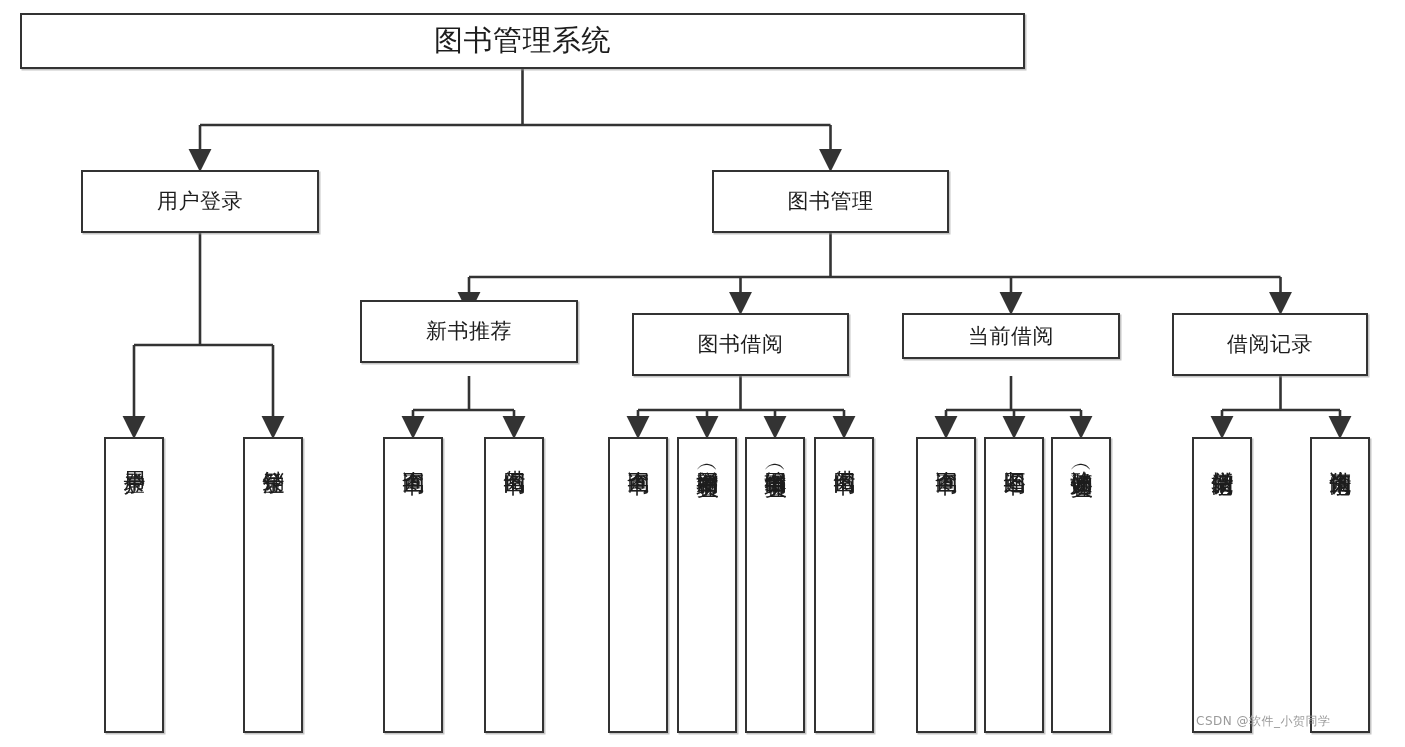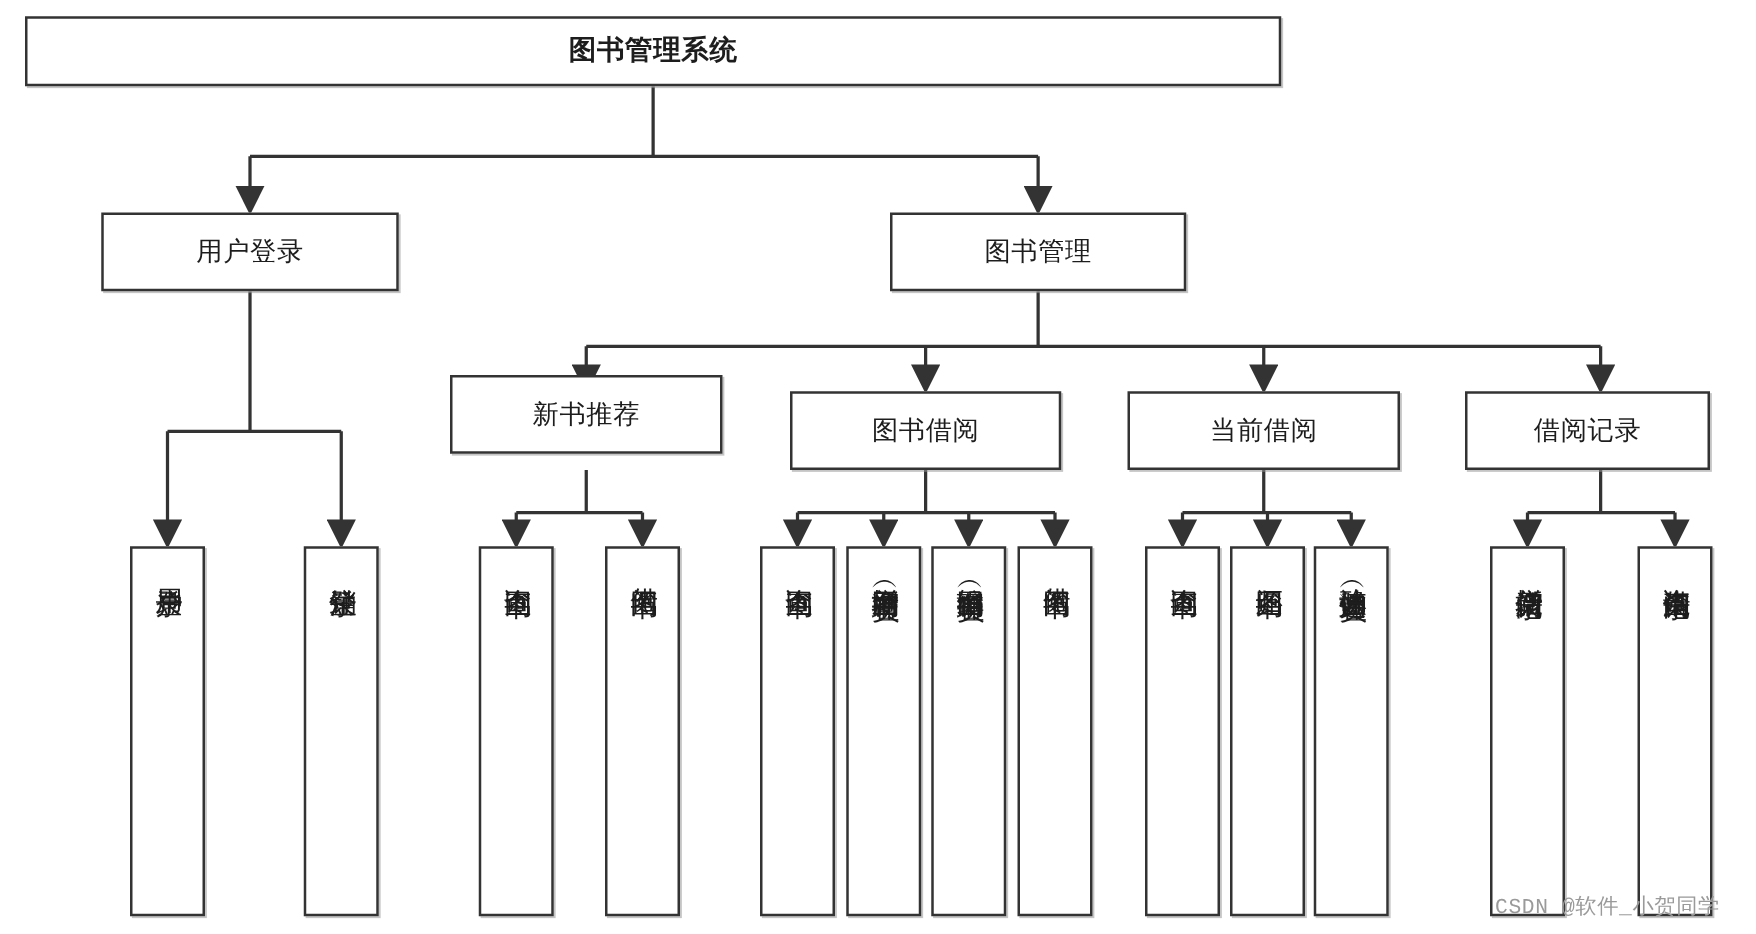--- a/index.html
+++ b/index.html
@@ -38,43 +38,42 @@
     box-shadow: 1.5px 1.5px 0 rgba(150,150,150,0.55);
   }
   .node .lbl {
     font-size: 21px;
     line-height: 1.15;
     color: #1d1d1d;
     letter-spacing: 0.5px;
     white-space: nowrap;
     text-align: center;
   }
-  .node.root .lbl { font-size: 22px; font-weight: bold; }
+  .node.root .lbl { font-size: 29px; }
   .node.leaf {
     align-items: flex-start;
     justify-content: center;
     padding-top: 14px;
   }
   .node.leaf .lbl {
     writing-mode: vertical-rl;
     text-orientation: upright;
     font-size: 22px;
     line-height: 1.22;
     letter-spacing: 1px;
     white-space: normal;
     max-height: 100%;
   }
   #watermark {
     position: absolute;
-    font-size: 17px;
+    font-size: 12px;
     color: #9a9a9a;
     letter-spacing: 0.5px;
     white-space: nowrap;
     user-select: none;
-    font-family: Liberation Mono, monospace;
   }
 </style>
 </head>
 <body>
 
 <div id="canvas">
 
   <svg id="edges" viewBox="0 0 1405 747" width="1405" height="747" xmlns="http://www.w3.org/2000/svg">
     <defs>
       <marker id="arrow" viewBox="0 0 12 12" refX="10" refY="6" markerWidth="9" markerHeight="9" orient="auto-start-reverse">
@@ -127,21 +126,21 @@
       </div>
       <div class="node level2" style="left: 712px; top: 170px; width: 237px; height: 63px;">
         <span class="lbl">图书管理</span>
       </div>
       <div class="node level3" style="left: 360px; top: 300px; width: 218px; height: 63px;">
         <span class="lbl">新书推荐</span>
       </div>
       <div class="node level3" style="left: 632px; top: 313px; width: 217px; height: 63px;">
         <span class="lbl">图书借阅</span>
       </div>
-      <div class="node level3" style="left: 902px; top: 313px; width: 218px; height: 63px;">
+      <div class="node level3" style="left: 902px; top: 313px; width: 218px; height: 46px;">
         <span class="lbl">当前借阅</span>
       </div>
       <div class="node level3" style="left: 1172px; top: 313px; width: 196px; height: 63px;">
         <span class="lbl">借阅记录</span>
       </div>
       <div class="node leaf" style="left: 104px; top: 437px; width: 60px; height: 296px;">
         <span class="lbl">用户登录</span>
       </div>
       <div class="node leaf" style="left: 243px; top: 437px; width: 60px; height: 296px;">
         <span class="lbl">注销登录</span>

